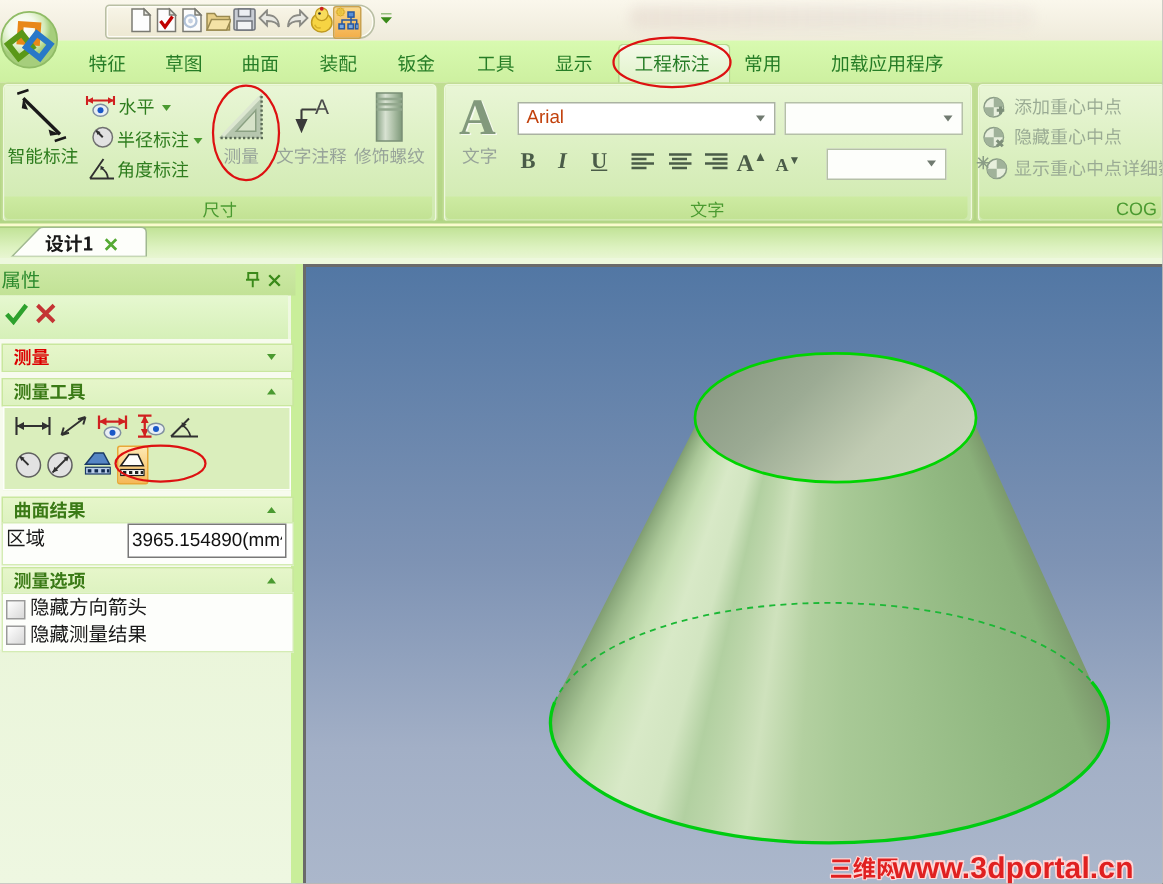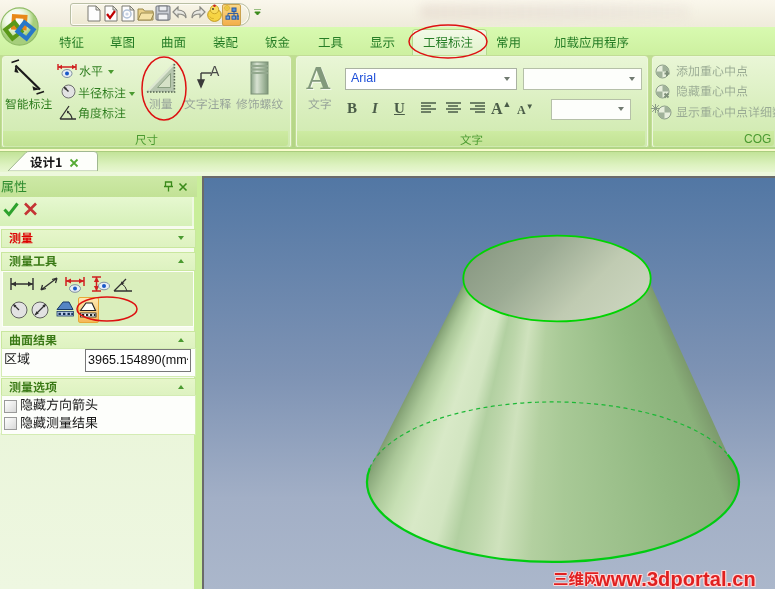--- a/index.html
+++ b/index.html
@@ -197,21 +197,21 @@
         <path d="M8.2 5.8C7.6 6.4 6.4 7 5.4 7.3C5.5 7.5 5.7 7.7 5.9 7.8C7 7.5 8.2 6.9 8.9 6.1ZM9.4 7C8.6 7.8 7 8.5 5.5 8.8C5.7 9 5.9 9.3 6 9.4C7.6 9 9.1 8.3 10 7.3ZM10.5 8.3C9.4 9.5 7.2 10.2 4.9 10.6C5.1 10.8 5.2 11.1 5.3 11.3C7.8 10.9 10.1 10 11.2 8.6ZM3.6 3.8V9.5H4.4V3.8ZM6.5 2.5H9.8C9.4 3.2 8.8 3.7 8.2 4.2C7.4 3.7 6.9 3.1 6.5 2.5ZM6.7 0.5C6.2 1.7 5.3 3 4.4 3.8C4.6 3.9 4.9 4.1 5.1 4.3C5.4 3.9 5.8 3.6 6.1 3.1C6.4 3.6 6.9 4.1 7.5 4.6C6.5 5.1 5.5 5.4 4.4 5.6C4.5 5.7 4.7 6.1 4.8 6.3C6 6 7.1 5.6 8.1 5C8.9 5.5 9.9 5.9 11 6.2C11.1 6 11.3 5.6 11.5 5.5C10.5 5.3 9.6 5 8.9 4.6C9.8 3.9 10.5 3.1 11 2L10.4 1.7L10.3 1.8H7C7.2 1.4 7.3 1 7.5 0.7ZM2.8 0.5C2.2 2.4 1.3 4.2 0.2 5.4C0.4 5.6 0.6 6.1 0.7 6.3C1.1 5.8 1.5 5.3 1.8 4.7V11.3H2.6V3.1C3 2.4 3.3 1.6 3.6 0.8Z M16.9 4.9V9.7H17.7V5.7H19.3V11.3H20.2V5.7H21.9V8.7C21.9 8.8 21.8 8.8 21.7 8.8C21.6 8.8 21.2 8.8 20.7 8.8C20.8 9.1 20.9 9.4 20.9 9.7C21.6 9.7 22 9.7 22.3 9.5C22.6 9.4 22.7 9.1 22.7 8.7V4.9H20.2V2.8H23V2H18.4C18.6 1.6 18.7 1.1 18.8 0.7L18 0.5C17.7 1.8 17.1 3.1 16.4 4C16.6 4.1 17 4.3 17.1 4.4C17.5 4 17.8 3.4 18.1 2.8H19.3V4.9ZM13.6 0.5C13.3 2.3 12.9 4 12.2 5.1C12.3 5.2 12.7 5.5 12.8 5.6C13.2 4.9 13.6 4.1 13.9 3.1H15.6C15.4 3.7 15.2 4.3 15 4.7L15.7 4.9C16 4.3 16.4 3.3 16.6 2.5L16.1 2.3L15.9 2.3H14.1C14.2 1.8 14.3 1.2 14.4 0.6ZM13.8 11.2V11.2C14 10.9 14.4 10.7 16.3 9.2C16.2 9 16.1 8.7 16 8.4L14.6 9.5V4.7H13.8V9.5C13.8 10 13.5 10.4 13.3 10.6C13.5 10.7 13.7 11 13.8 11.2Z M32.6 9.1C33.1 9.7 33.8 10.5 34.1 11L34.7 10.6C34.4 10.1 33.8 9.3 33.2 8.7ZM27 7.7C27.2 8.1 27.3 8.6 27.5 9L26.6 9.2V6.9H28V2.6H26.6V0.5H25.9V2.6H24.5V7.5H25.1V6.9H25.9V9.3L24.1 9.7L24.2 10.5L27.7 9.8C27.7 10 27.8 10.2 27.8 10.4L28.4 10.2C28.3 9.5 28 8.4 27.6 7.5ZM25.1 3.4H26V6.2H25.1ZM26.6 3.4H27.3V6.2H26.6ZM29.5 8.8C29.3 9.3 28.9 9.8 28.4 10.2L28 10.6C28.2 10.7 28.6 11 28.7 11.1C29.2 10.5 29.9 9.7 30.3 9ZM29.4 3.2H31.1V4.2H29.4ZM31.8 3.2H33.5V4.2H31.8ZM29.4 1.6H31.1V2.6H29.4ZM31.8 1.6H33.5V2.6H31.8ZM28.6 8.7C28.8 8.6 29.1 8.5 31.2 8.4V10.4C31.2 10.5 31.2 10.6 31 10.6C30.9 10.6 30.4 10.6 29.9 10.6C30 10.8 30.1 11.1 30.1 11.3C30.9 11.3 31.3 11.3 31.6 11.2C32 11.1 32 10.8 32 10.4V8.3L33.8 8.2C34 8.4 34.1 8.7 34.3 8.9L34.9 8.5C34.6 7.9 33.9 7.1 33.4 6.4L32.8 6.8C32.9 7 33.1 7.3 33.3 7.5L30.2 7.7C31.2 7.1 32.3 6.4 33.4 5.5L32.7 5.1C32.4 5.4 32 5.6 31.7 5.9L30.1 5.9C30.6 5.6 31 5.2 31.4 4.8H34.3V1H28.6V4.8H30.3C29.9 5.3 29.5 5.6 29.3 5.7C29.1 5.9 28.9 6 28.7 6C28.8 6.2 28.9 6.6 29 6.8C29.1 6.7 29.4 6.7 30.8 6.6C30.2 7 29.7 7.3 29.4 7.4C29 7.7 28.6 7.9 28.3 7.9C28.4 8.1 28.5 8.5 28.6 8.7Z M35.9 9.7 36.1 10.5C37.2 10.2 38.6 9.8 40 9.5L39.8 8.7C38.4 9.1 36.9 9.5 35.9 9.7ZM36.1 5.4C36.3 5.3 36.6 5.2 38 5C37.5 5.8 37 6.5 36.8 6.7C36.4 7.2 36.2 7.4 35.9 7.5C36 7.7 36.1 8.1 36.2 8.2C36.4 8.1 36.8 8 39.8 7.4C39.8 7.2 39.8 6.9 39.8 6.6L37.4 7.1C38.3 6.1 39.1 4.8 39.9 3.6L39.1 3.2C39 3.6 38.7 3.9 38.5 4.3L37 4.5C37.7 3.4 38.4 2.1 38.9 0.9L38.1 0.5C37.6 1.9 36.8 3.4 36.5 3.8C36.2 4.2 36 4.5 35.8 4.6C35.9 4.8 36.1 5.2 36.1 5.4ZM44.7 3.6C44.4 5.3 44 6.7 43.3 7.8C42.5 6.7 42 5.3 41.7 3.6ZM42.1 0.8C42.6 1.4 43.1 2.2 43.3 2.8H39.9V3.6H40.8C41.2 5.6 41.8 7.2 42.7 8.5C41.9 9.4 40.7 10.1 39.2 10.5C39.4 10.7 39.7 11.1 39.8 11.3C41.3 10.8 42.4 10.1 43.2 9.2C44 10.1 45.1 10.7 46.3 11.2C46.5 11 46.7 10.6 46.9 10.5C45.6 10.1 44.6 9.4 43.8 8.5C44.7 7.3 45.3 5.7 45.6 3.6H46.7V2.8H43.4L44.1 2.5C43.9 1.9 43.3 1.1 42.8 0.5Z" fill="#97a399"></path>
       </svg></div>
 <svg class="abs" style="left:305px;top:62px" width="32" height="32" viewBox="0 0 32 32">
       <text x="2" y="28" font-family="Liberation Serif" font-size="34" font-weight="bold" fill="#f6faf0">A</text>
       <text x="1" y="27" font-family="Liberation Serif" font-size="34" font-weight="bold" fill="#82997c">A</text>
     </svg>
 <div style="position:absolute;left:308.2px;top:97.5px;line-height:0"><svg width="24" height="14" viewBox="0 0 24 14" style="overflow:visible">
         <path d="M5 0.7C5.3 1.3 5.7 2 5.9 2.5L6.8 2.2C6.7 1.7 6.3 1 5.9 0.4ZM0.6 2.5V3.4H2.4C3.1 5.2 4.1 6.8 5.3 8C4 9.1 2.4 9.9 0.4 10.5C0.6 10.7 0.9 11.1 1 11.3C3 10.7 4.6 9.8 5.9 8.7C7.3 9.8 8.9 10.7 10.8 11.2C11 11 11.2 10.6 11.4 10.4C9.5 10 7.9 9.1 6.6 8C7.8 6.8 8.7 5.3 9.4 3.4H11.3V2.5ZM5.9 7.4C4.8 6.3 4 4.9 3.4 3.4H8.4C7.8 5 7 6.3 5.9 7.4Z M17.2 6.1V6.8H12.6V7.7H17.2V10.2C17.2 10.4 17.2 10.4 17 10.5C16.7 10.5 16 10.5 15.2 10.4C15.3 10.7 15.5 11.1 15.6 11.3C16.6 11.3 17.2 11.3 17.6 11.2C18 11 18.2 10.8 18.2 10.2V7.7H22.8V6.8H18.2V6.4C19.2 5.9 20.3 5.1 21 4.3L20.4 3.8L20.2 3.9H14.5V4.7H19.3C18.7 5.2 17.9 5.8 17.2 6.1ZM16.8 0.7C17 1 17.3 1.4 17.4 1.7H12.7V4.1H13.6V2.5H21.7V4.1H22.7V1.7H18.4C18.3 1.3 18 0.8 17.7 0.4Z" fill="#97a399"></path>
       </svg></div>
 <div class="abs" style="left:345px;top:68px;width:170px;height:20px;background:#fff;border:1px solid #aab2a2"></div>
-<div class="abs" style="left:351px;top:71px;font-size:12.5px;color:#1d4ed8">Arial</div>
+<div class="abs" style="left:351px;top:71px;font-size:12.5px;color:#c2410c">Arial</div>
 <svg class="abs" style="left:503px;top:76px" width="8" height="6" viewBox="0 0 8 6">
       <path d="M1 1 L4 5 L7 1 Z" fill="#707a70"></path>
     </svg>
 <div class="abs" style="left:523px;top:68px;width:117px;height:20px;background:#fdfefb;border:1px solid #b5c0a8"></div>
 <svg class="abs" style="left:628px;top:76px" width="8" height="6" viewBox="0 0 8 6">
       <path d="M1 1 L4 5 L7 1 Z" fill="#707a70"></path>
     </svg>
 <div class="abs" style="left:347px;top:100px;font-family:'Liberation Serif';font-size:15px;font-weight:bold;color:#4a5c48">B</div>
 <div class="abs" style="left:372px;top:100px;font-family:'Liberation Serif';font-size:15px;font-style:italic;font-weight:bold;color:#4a5c48">I</div>
 <div class="abs" style="left:394px;top:100px;font-family:'Liberation Serif';font-size:15px;font-weight:bold;color:#4a5c48;text-decoration:underline">U</div>

